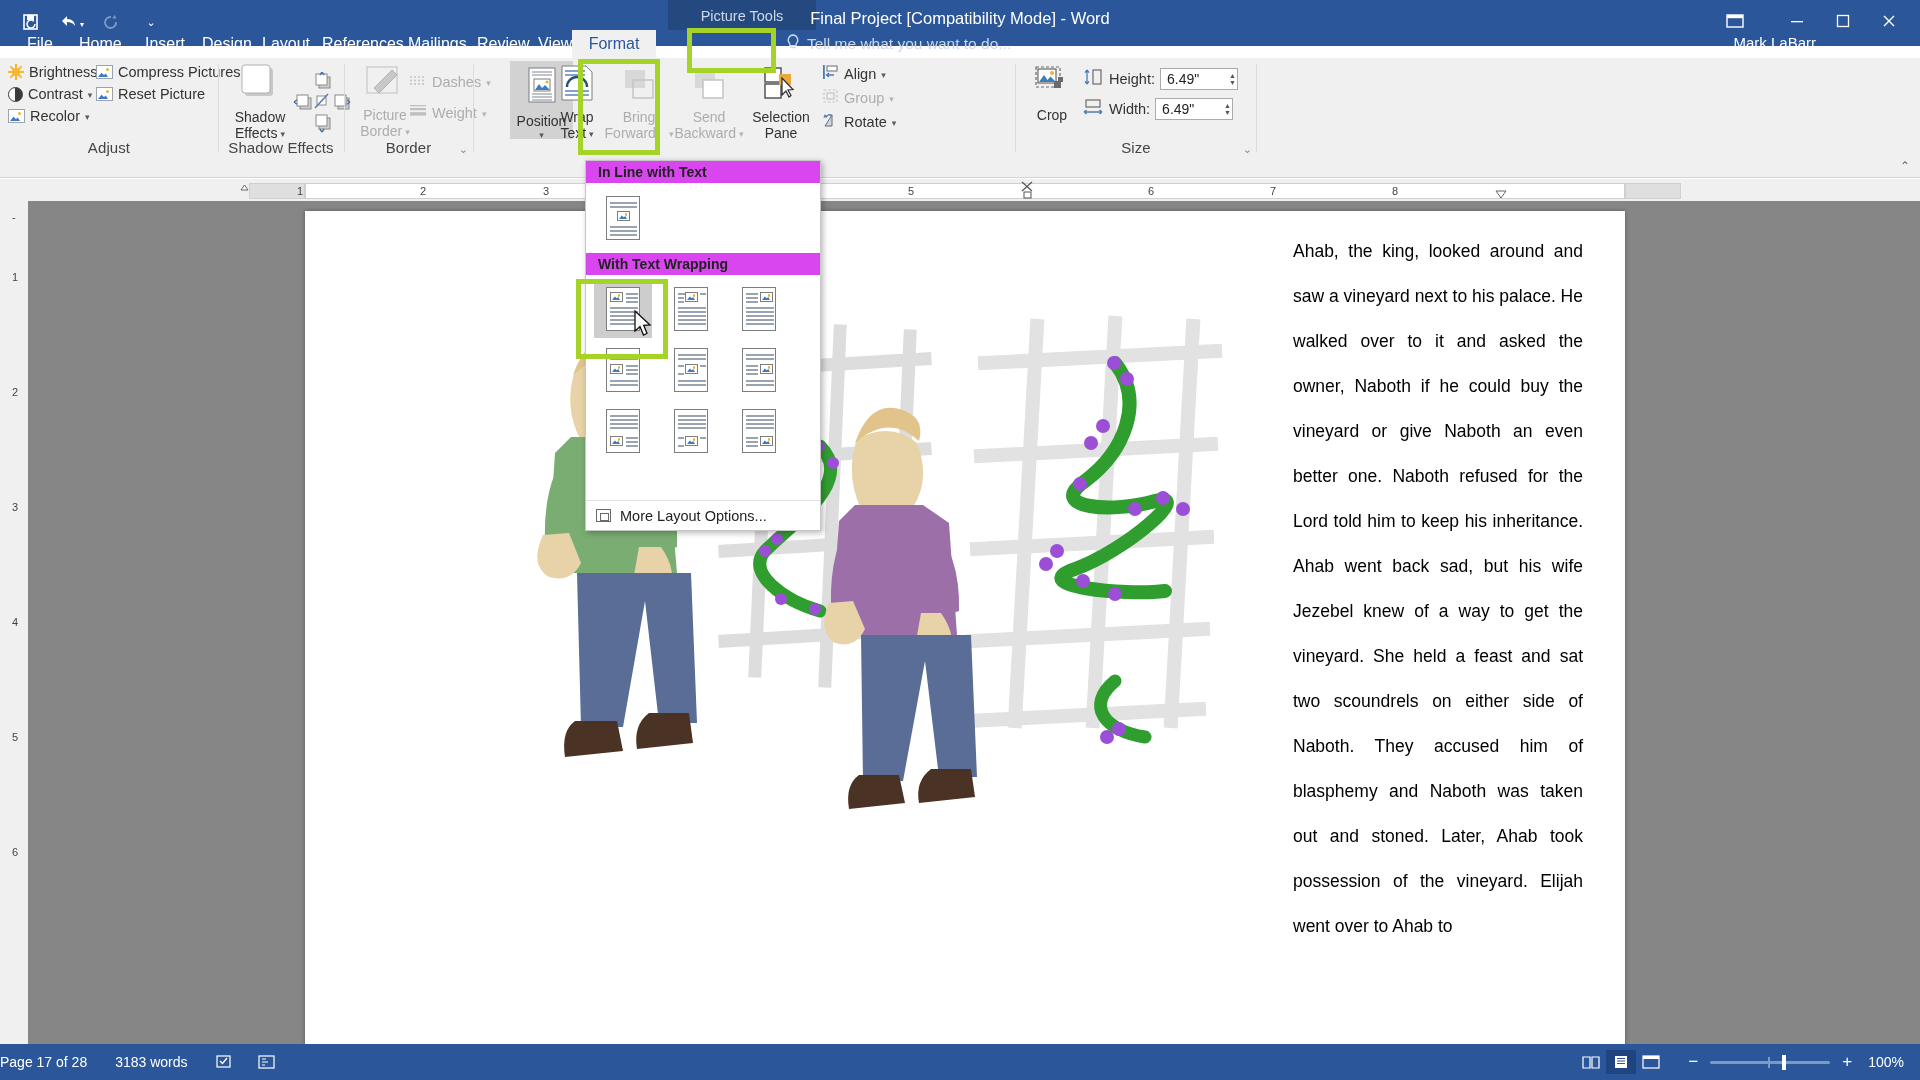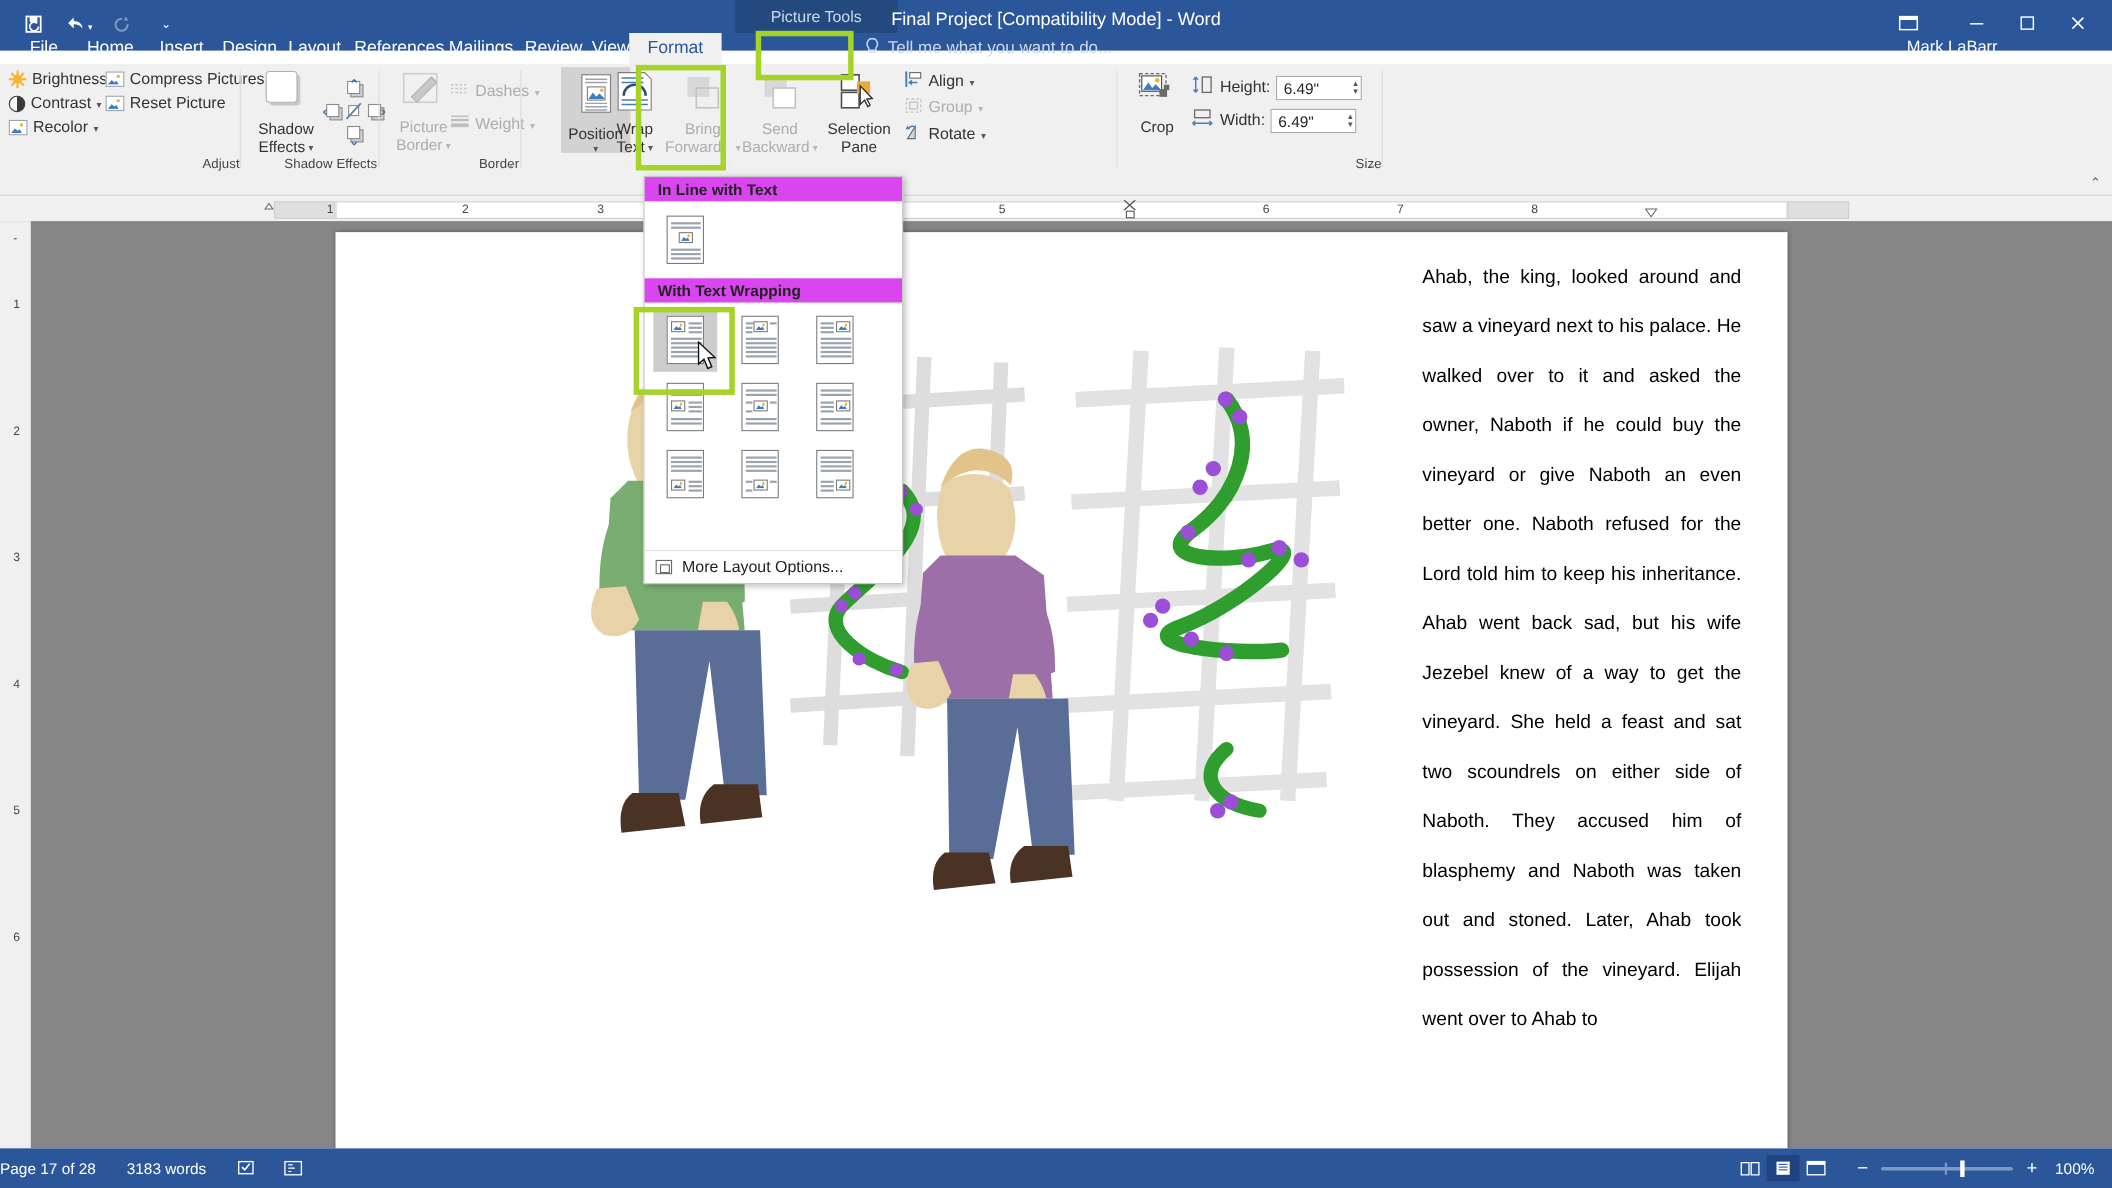--- a/index.html
+++ b/index.html
@@ -73,22 +73,22 @@
     position: absolute; border: 5px solid #a5d328; pointer-events: none; z-index: 60;
   }
 
   
   .ribbon {
     position: absolute; top: 58px; left: 0; width: 1920px; height: 120px;
     background: #f0f0f0; border-bottom: 1px solid #d4d4d4;
   }
   .rgroup { position: absolute; top: 0; height: 100px; }
   .glabel {
-    position: absolute; bottom: 2px; width: 100%; text-align: right;
-    font-size: 12px; color: #444; letter-spacing: .1px;
+    position: absolute; bottom: 2px; width: 100%; text-align: center;
+    font-size: 15px; color: #444; letter-spacing: .1px;
   }
   .gsep {
     position: absolute; top: 6px; width: 1px; height: 88px; background: #dcdcdc;
   }
   .ritem {
     display: flex; align-items: center; gap: 5px;
     font-size: 14.5px; color: #333; white-space: nowrap;
   }
   .ritem.dis { color: #adadad; }
   .cap { font-size: 9px; position: relative; top: 1px; color: #5a5a5a; }

